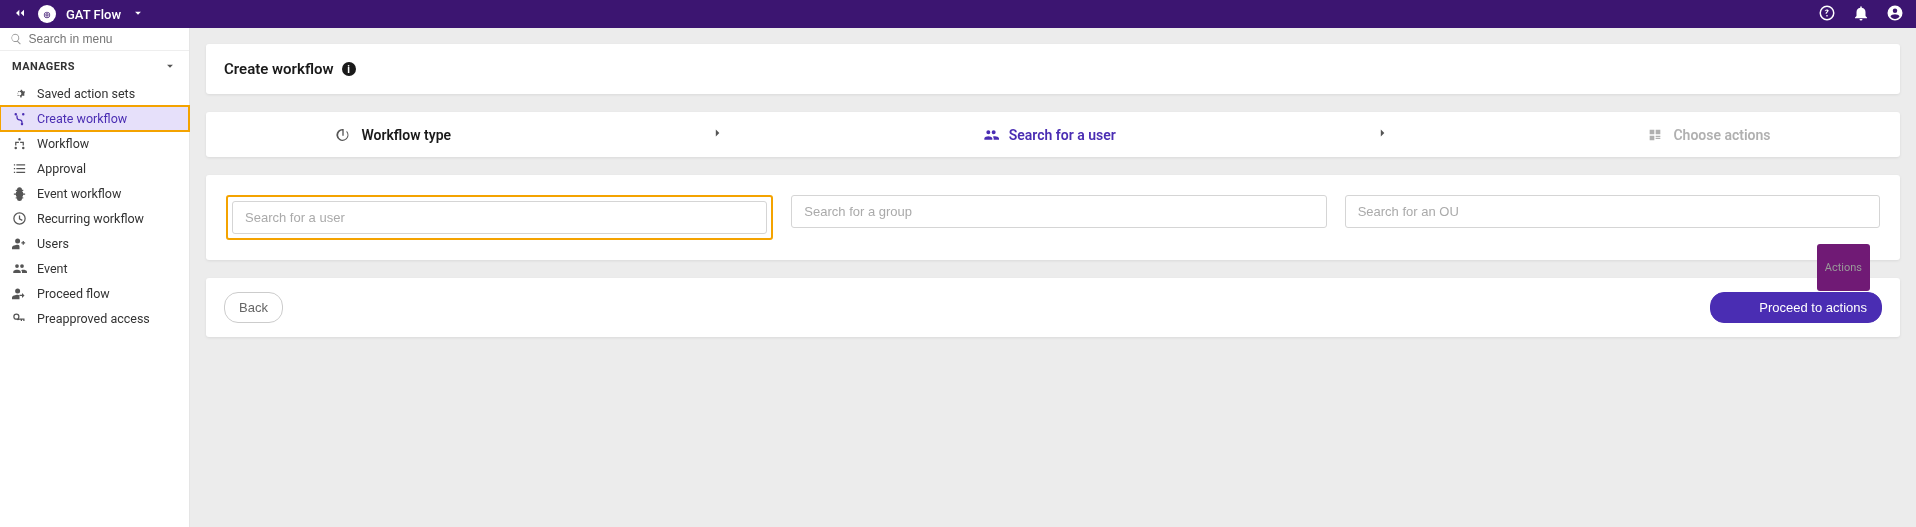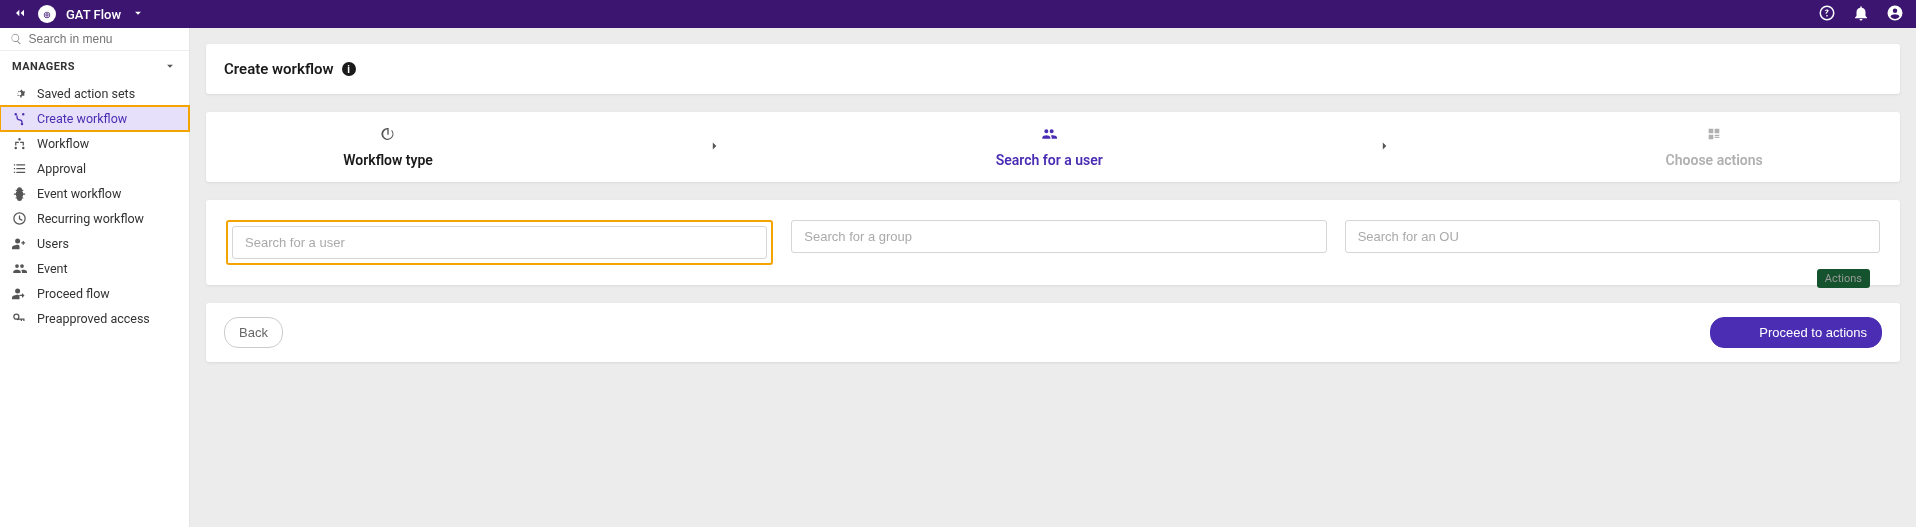--- a/index.html
+++ b/index.html
@@ -100,21 +100,21 @@
     background: #1a1a1a; color: #fff; font-size: 10px; font-weight: 700;
     display:flex; align-items:center; justify-content:center;
   }
 
   
   .stepper {
     display:flex; align-items:center; justify-content:space-around;
     padding: 14px 0;
   }
   .step {
-    display:flex; align-items:center; gap:10px; font-size:14px; font-weight:600;flex-direction:column;
+    display:flex; align-items:center; gap:10px; font-size:14px; font-weight:600;
   }
   .step.done { color:#1a1a1a; }
   .step.current { color:#4a2db3; }
   .step.future { color:#b0b0b0; }
   .step svg { width:16px; height:16px; }
   .step.done svg { fill:#555; }
   .step.current svg { fill:#4a2db3; }
   .step.future svg { fill:#b0b0b0; }
   .step-arrow svg { width:14px; height:14px; fill:#555; }
 
@@ -146,22 +146,22 @@
     border:1px solid transparent;
   }
   .btn-secondary {
     background:#fff; color:#666; border-color:#ccc;
   }
   .btn-primary {
     background:#4a2db3; color:#fff; border-color:#4a2db3; font-weight:500;padding-left:48px;
   }
   .floating-hint {
     position:absolute; right:30px; margin-top:-34px;
-    background:#14532d; color:#999; font-size:11px;
-    padding:3px 8px; border-radius:3px;
+    background:#701a75; color:#999; font-size:11px;
+    padding:17px 8px; border-radius:3px;
   }
 </style>
 </head>
 <body>
 
 <div class="topbar">
   <div class="left">
     <span>
       <svg class="chev-left-dbl" viewBox="0 0 24 24">
           <path d="M11 17l-5-5 5-5v10zm7 0l-5-5 5-5v10z"></path>

